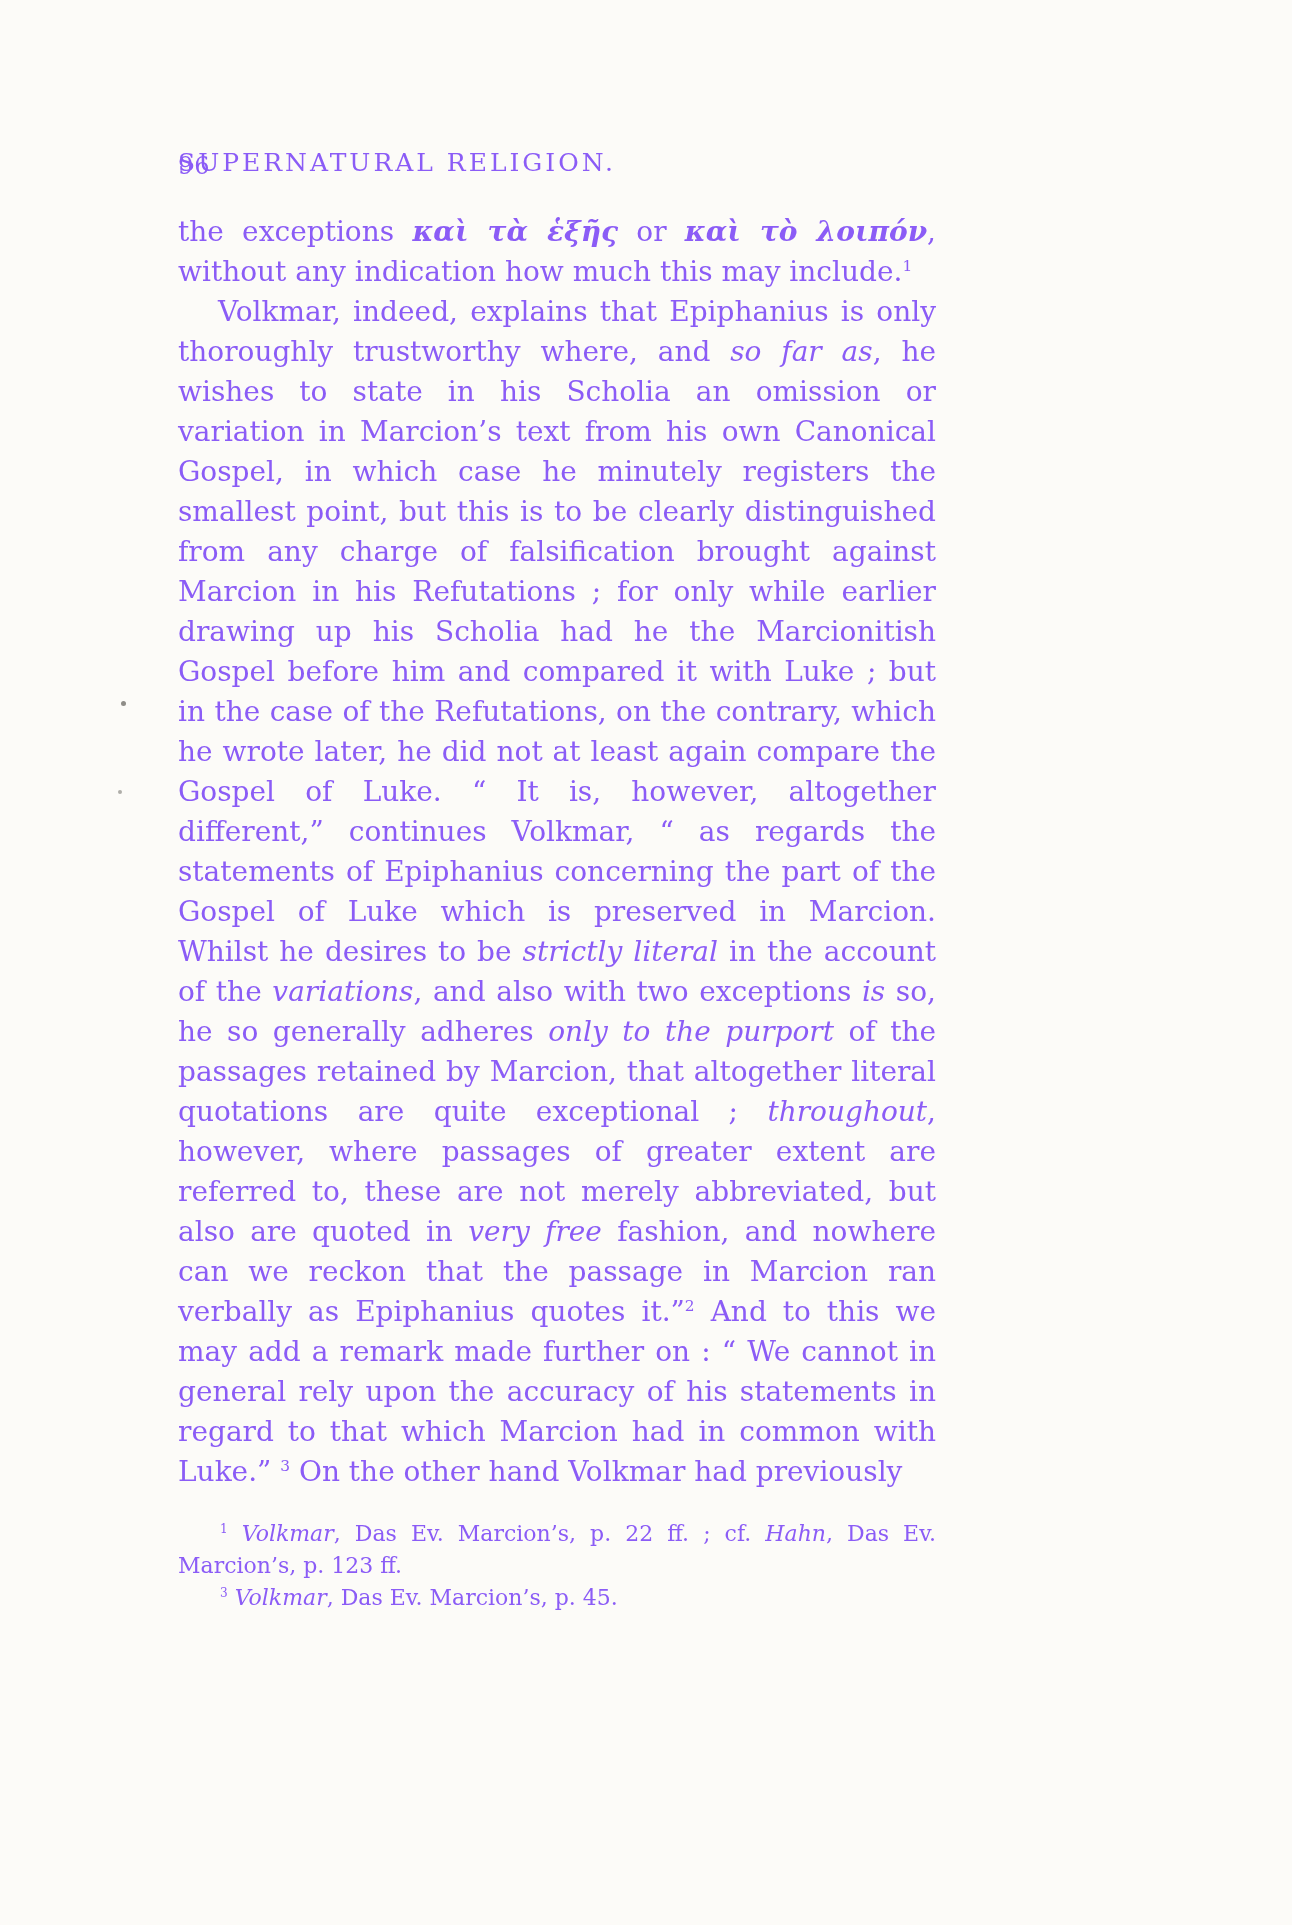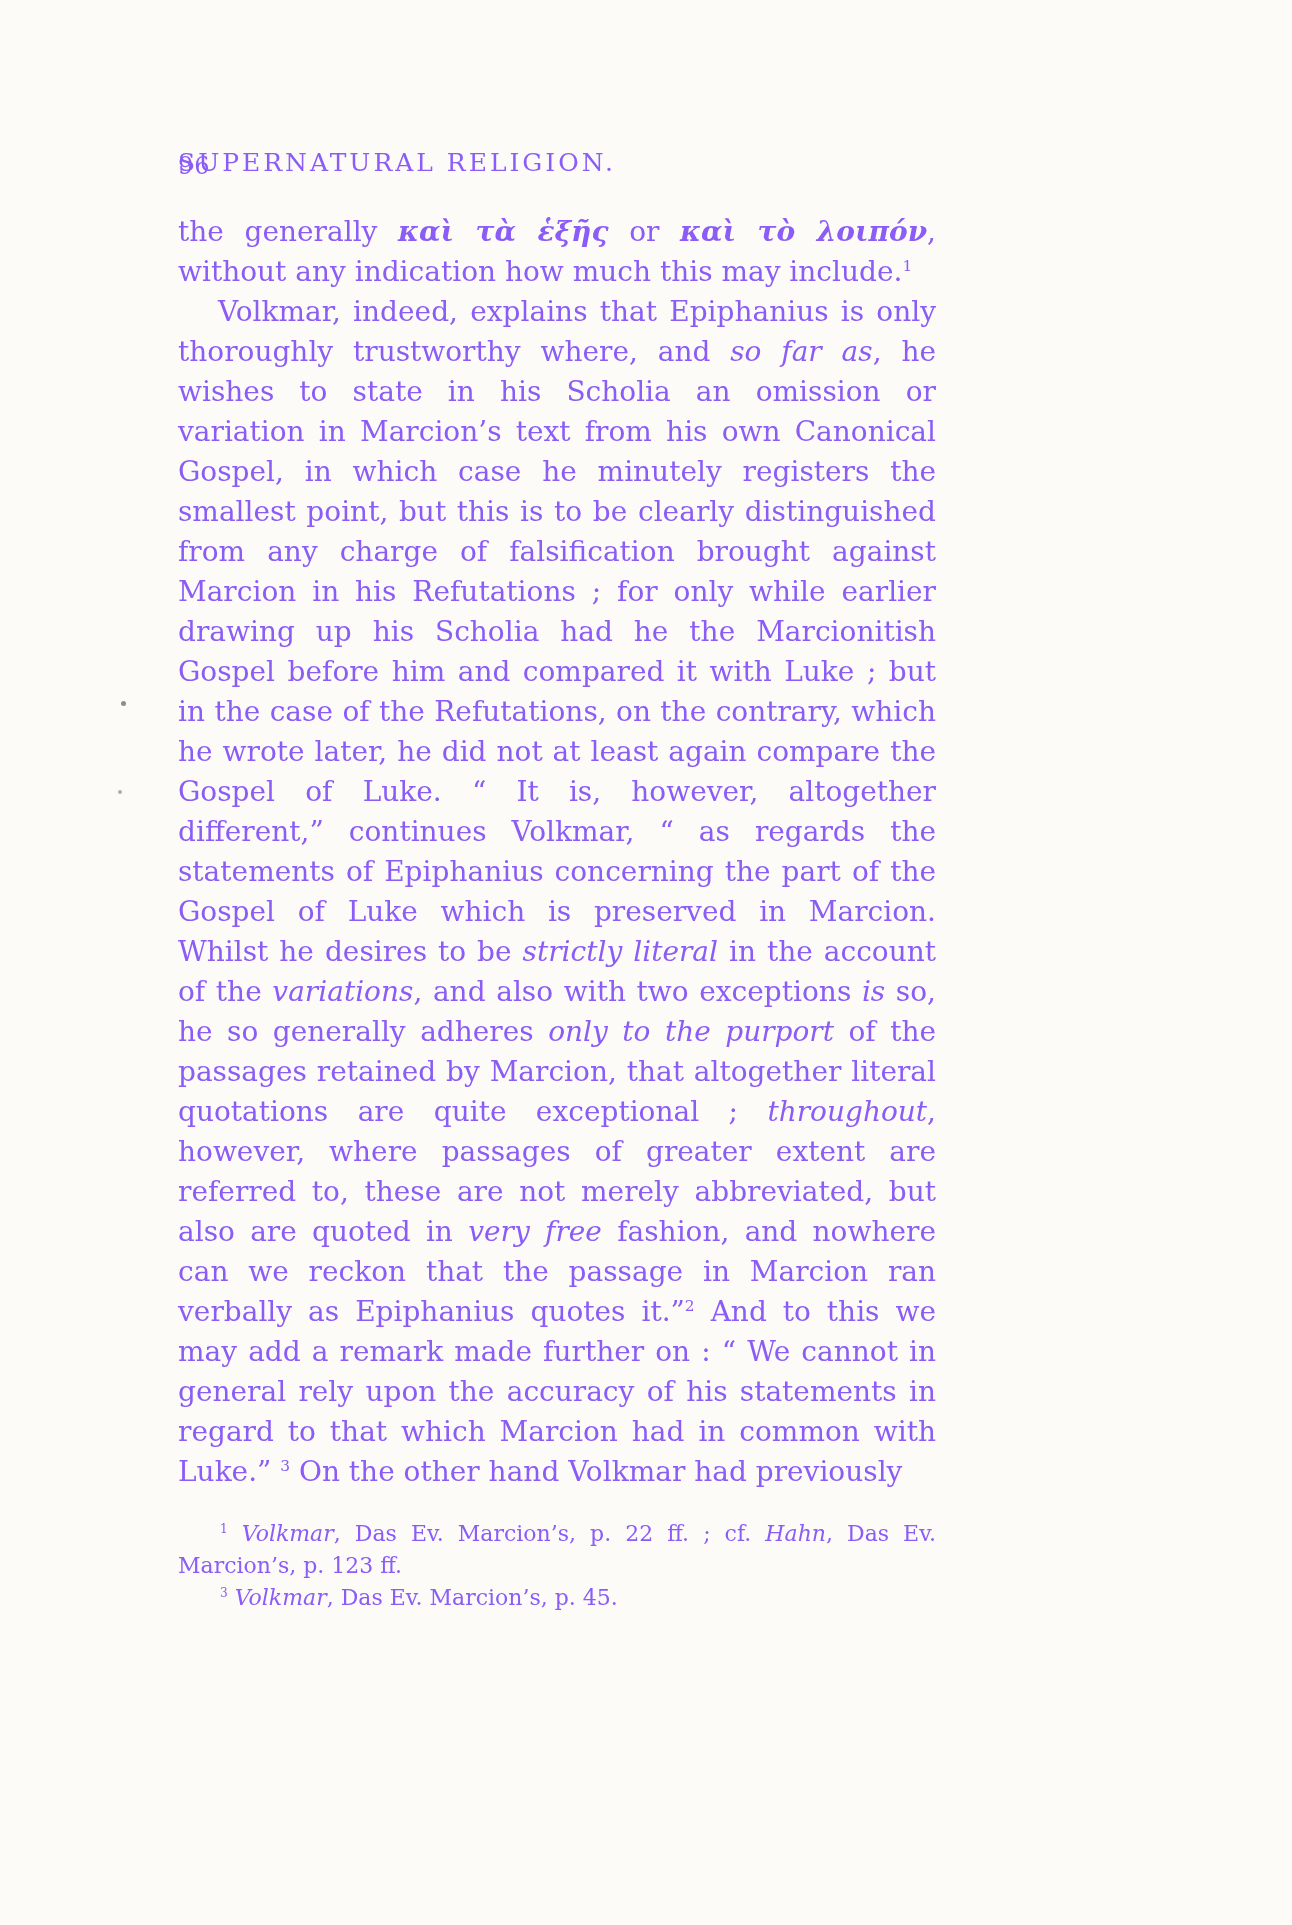--- a/index.html
+++ b/index.html
@@ -88,21 +88,21 @@
   <span class="speck speck-1"></span>
   <span class="speck speck-2"></span>
 
   <div class="text-block">
     <div class="header">
       <span class="page-num">96</span>
       <span class="running-title">SUPERNATURAL RELIGION.</span>
     </div>
 
     <div class="body-text" id="body-container">
-        <p class="para"><span>the generally </span><span class="greek">καὶ τὰ ἑξῆς</span><span> or </span><span class="greek">καὶ τὸ λοιπόν</span><span>, without any indication how much this may include.</span><sup class="fn-ref">1</sup></p>
+        <p class="para"><span>the exceptions </span><span class="greek">καὶ τὰ ἑξῆς</span><span> or </span><span class="greek">καὶ τὸ λοιπόν</span><span>, without any indication how much this may include.</span><sup class="fn-ref">1</sup></p>
         <p class="para indent"><span>Volkmar, indeed, explains that Epiphanius is only thoroughly trustworthy where, and </span><span class="italic">so far as</span><span>, he wishes to state in his Scholia an omission or variation in Marcion’s text from his own Canonical Gospel, in which case he minutely registers the smallest point, but this is to be clearly distinguished from any charge of falsification brought against Marcion in his Refutations ; for only while earlier drawing up his Scholia had he the Marcionitish Gospel before him and compared it with Luke ; but in the case of the Refutations, on the contrary, which he wrote later, he did not at least again compare the Gospel of Luke.  “ It is, however, altogether different,” continues Volkmar, “ as regards the statements of Epiphanius concerning the part of the Gospel of Luke which is preserved in Marcion.  Whilst he desires to be </span><span class="italic">strictly literal</span><span> in the account of the </span><span class="italic">variations</span><span>, and also with two exceptions </span><span class="italic">is</span><span> so, he so generally adheres </span><span class="italic">only to the purport</span><span> of the passages retained by Marcion, that altogether literal quotations are quite exceptional ; </span><span class="italic">throughout</span><span>, however, where passages of greater extent are referred to, these are not merely abbreviated, but also are quoted in </span><span class="italic">very free</span><span> fashion, and nowhere can we reckon that the passage in Marcion ran verbally as Epiphanius quotes it.”</span><sup class="fn-ref">2</sup><span>  And to this we may add a remark made further on : “ We cannot in general rely upon the accuracy of his statements in regard to that which Marcion had in common with Luke.” </span><sup class="fn-ref">3</sup><span>  On the other hand Volkmar had previously</span></p>
       </div>
 
     <div class="footnotes" id="footnotes-container">
         <p class="footnote"><sup class="fn-ref">1</sup><span> </span><span class="italic">Volkmar</span><span>, Das Ev. Marcion’s, p. 22 ff. ; cf. </span><span class="italic">Hahn</span><span>, Das Ev. Marcion’s, p. 123 ff.</span></p>
         <p class="footnote"><sup class="fn-ref">3</sup><span> </span><span class="italic">Volkmar</span><span>, Das Ev. Marcion’s, p. 45.</span></p>
       </div>
   </div>
 </div>
 

